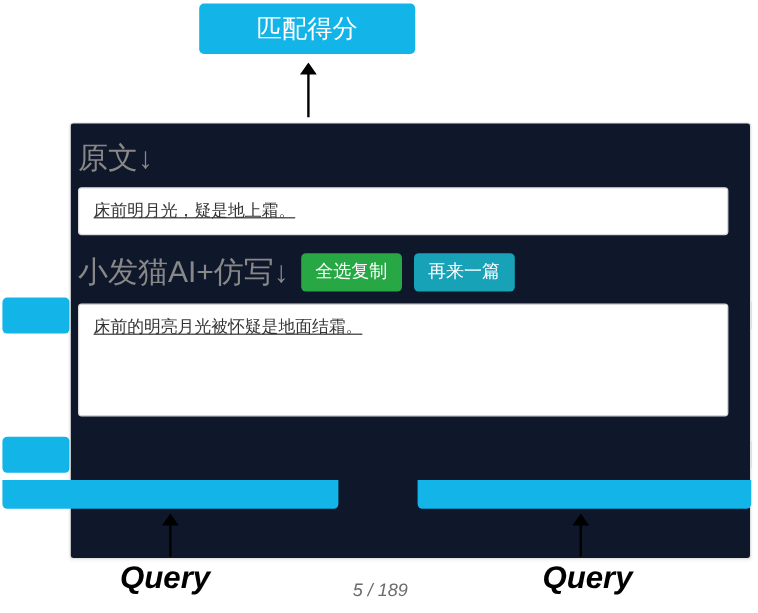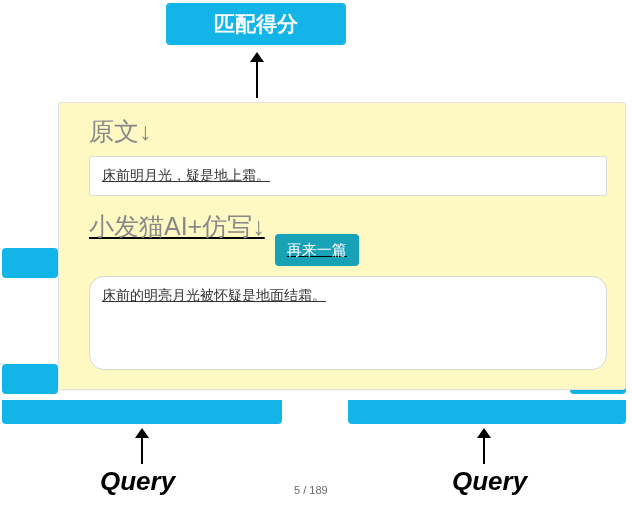--- a/index.html
+++ b/index.html
@@ -14,87 +14,86 @@
   .top-box {
     position: absolute;
     top: 3px;
     left: 166px;
     width: 180px;
     height: 42px;
     background: #13b4e8;
     border-radius: 4px;
     color: #fff;
     font-size: 21px;
-    font-weight: 700;
+    font-weight: 400;
     display: flex;
     align-items: center;
     justify-content: center;
   }
   .arrow-up {
     position: absolute;
     top: 52px;
     left: 250px;
     width: 14px;
     height: 46px;
   }
   .arrow-up svg { display:block; }
 
   .card {
     position: absolute;
     top: 102px;
     left: 58px;
     width: 568px;
-    height: 288px;
-    background: #fef9c3;
+    height: 364px;
+    background: #0f172a;
     border: 1px solid #e2e2e2;
     border-radius: 3px;
     box-shadow: 0 1px 2px rgba(0,0,0,0.05);
-    padding: 12px 18px 0 30px;
+    padding: 12px 18px 0 6px;
   }
   .sec-title {
     color: #888;
     font-size: 25px;
     font-weight: 400;
     margin-bottom: 8px;
   }
   .sec-title-row {
     display: flex;
+    align-items: center;
     gap: 10px;
     margin-top: 14px;
-    text-decoration: underline;
   }
   .input-box {
     background: #fff;
     border: 1px solid #d9d9d9;
     border-radius: 3px;
     font-size: 14px;
     color: #333;
     padding: 10px 12px;
     width: 100%;
     min-height: 40px;
     text-decoration: underline;
   }
   .input-box.tall {
     height: 94px;
-    border-radius: 15px;
   }
   .btn {
     display: inline-flex;
     align-items: center;
     justify-content: center;
     border-radius: 4px;
     color: #fff;
     font-size: 15px;
     height: 32px;
     padding: 0 12px;
     cursor: pointer;
     border: none;
   }
   .btn-green { background: #28a745; }
-  .btn-teal { background: #17a2b8; margin-top: 24px; }
+  .btn-teal { background: #17a2b8; }
 
   .left-bracket, .right-bracket {
     position: absolute;
     width: 56px;
     height: 146px;
   }
   .left-bracket { top: 248px; left: 2px; }
   .right-bracket { top: 248px; left: 570px; transform: scaleX(-1); }
   .bracket-top, .bracket-bot {
     position: absolute;
@@ -136,23 +135,24 @@
     font-family: Arial, sans-serif;
     font-style: italic;
   }
   .big-label.q { left: 100px; }
   .big-label.t { left: 452px; }
 
   .page-num {
     position: absolute;
     top: 484px;
     left: 294px;
-    font-size: 11px;
+    font-size: 15px;
     color: #6b6b6b;
     font-family: Arial, sans-serif;
+    font-style: italic;
   }
 </style>
 </head>
 <body>
 
 <div class="top-box">
   <span>匹配得分</span>
 </div>
 
 <div class="arrow-up">
@@ -172,20 +172,23 @@
 </div>
 
 <div class="card">
   <div class="sec-title">原文↓</div>
   <div class="input-box">
     <span>床前明月光，疑是地上霜。</span>
   </div>
 
   <div class="sec-title-row">
     <div class="sec-title" style="margin-bottom:0">小发猫AI+仿写↓</div>
+    <button class="btn btn-green">
+      <span>全选复制</span>
+    </button>
     <button class="btn btn-teal">
       <span>再来一篇</span>
     </button>
   </div>
 
   <div class="input-box tall" style="margin-top:10px">
     <span>床前的明亮月光被怀疑是地面结霜。</span>
   </div>
 </div>
 

